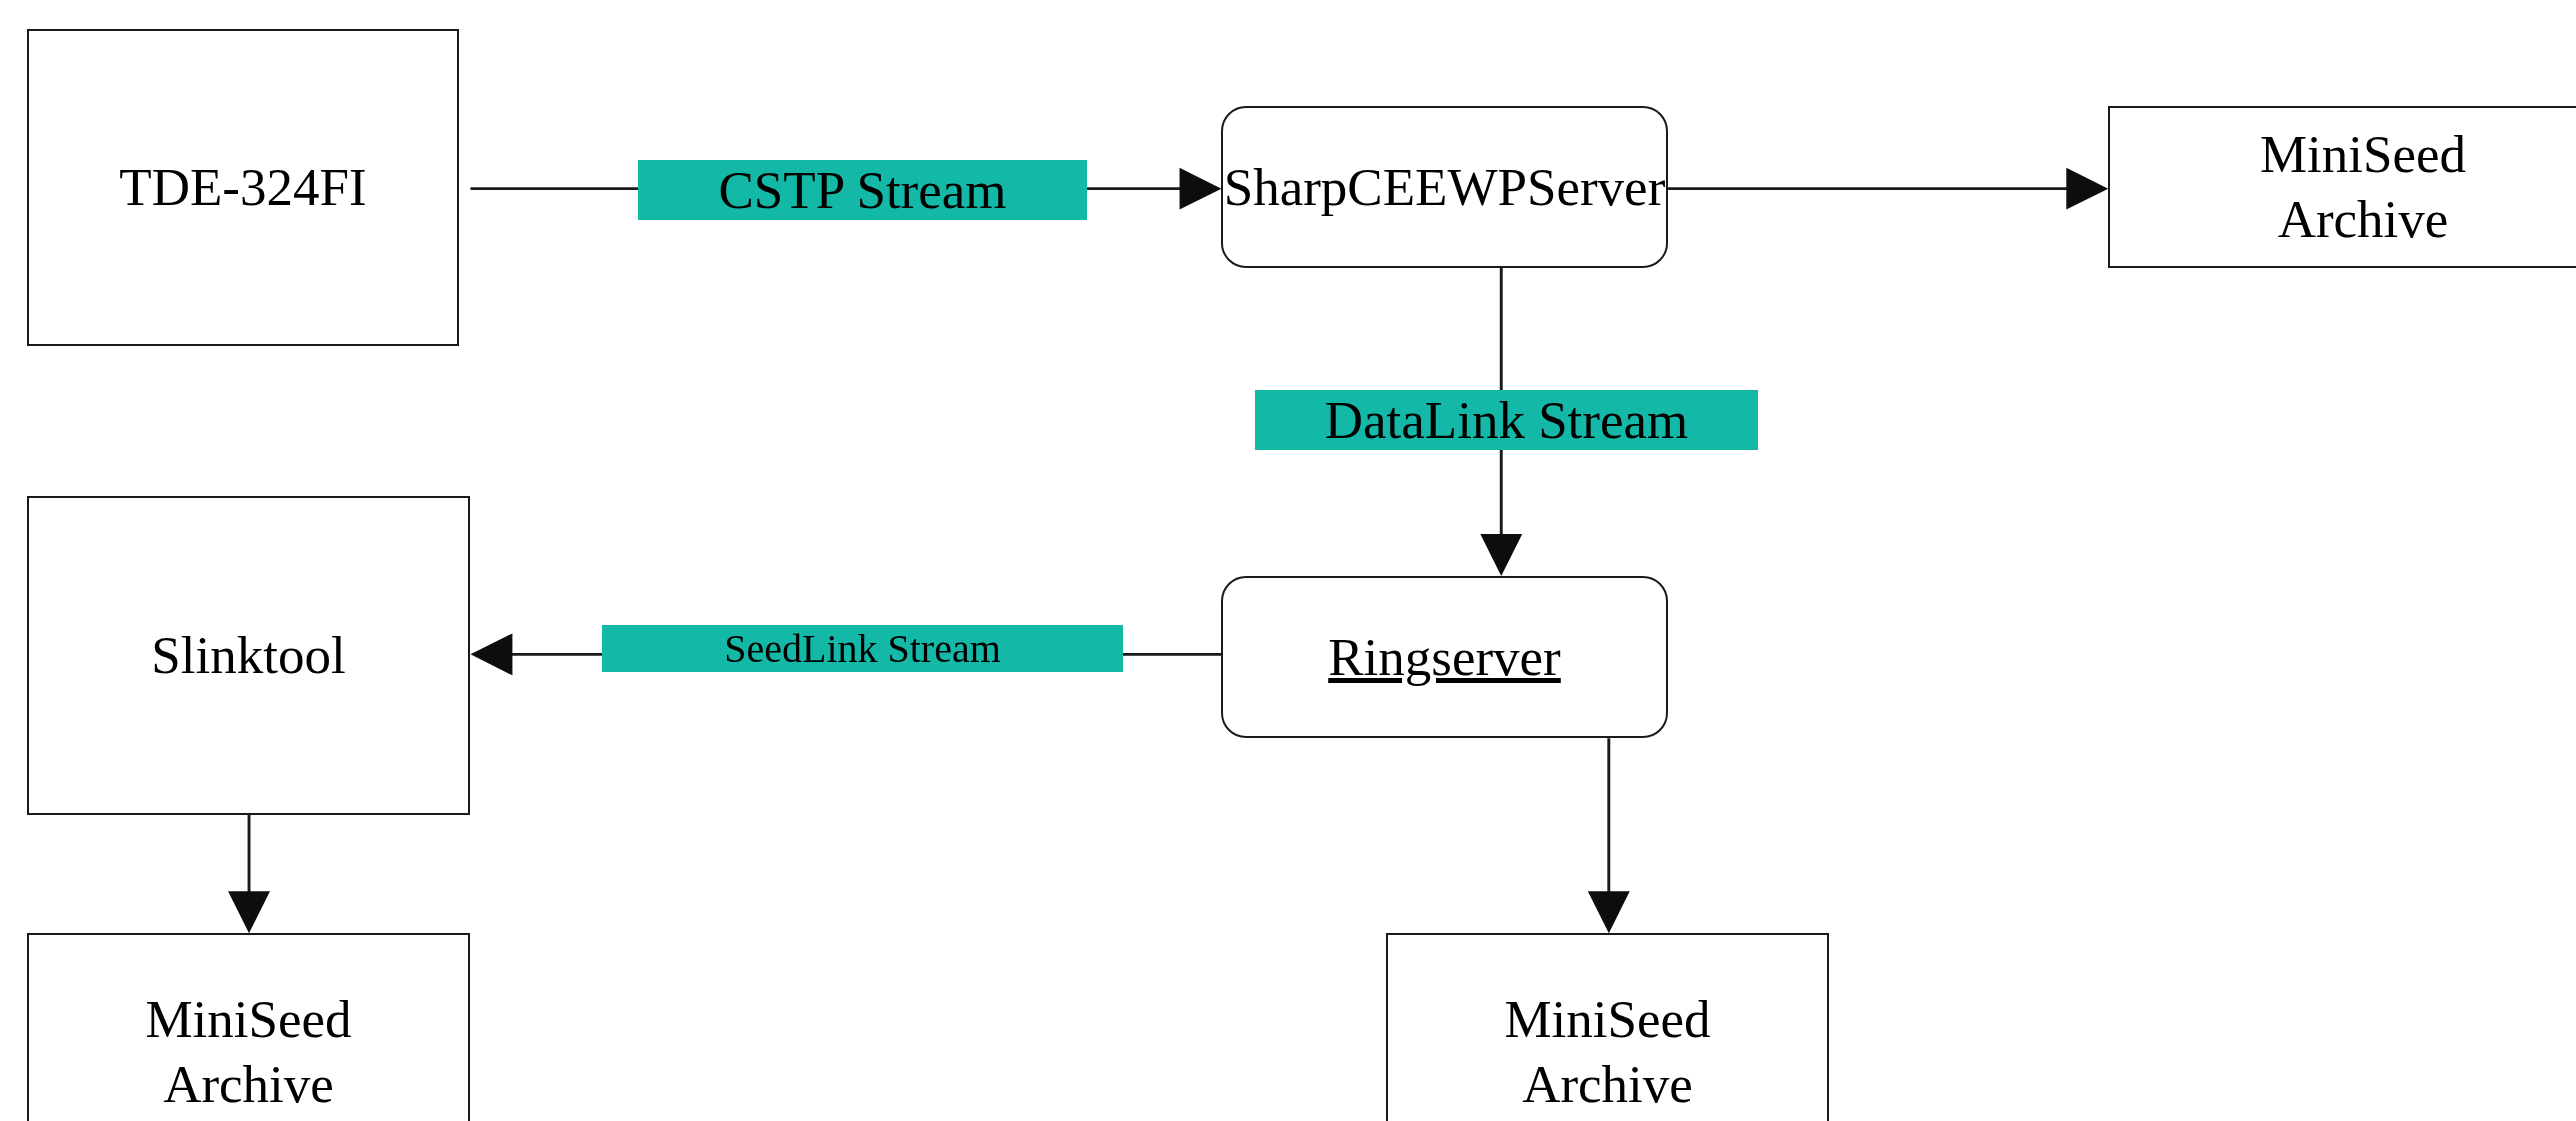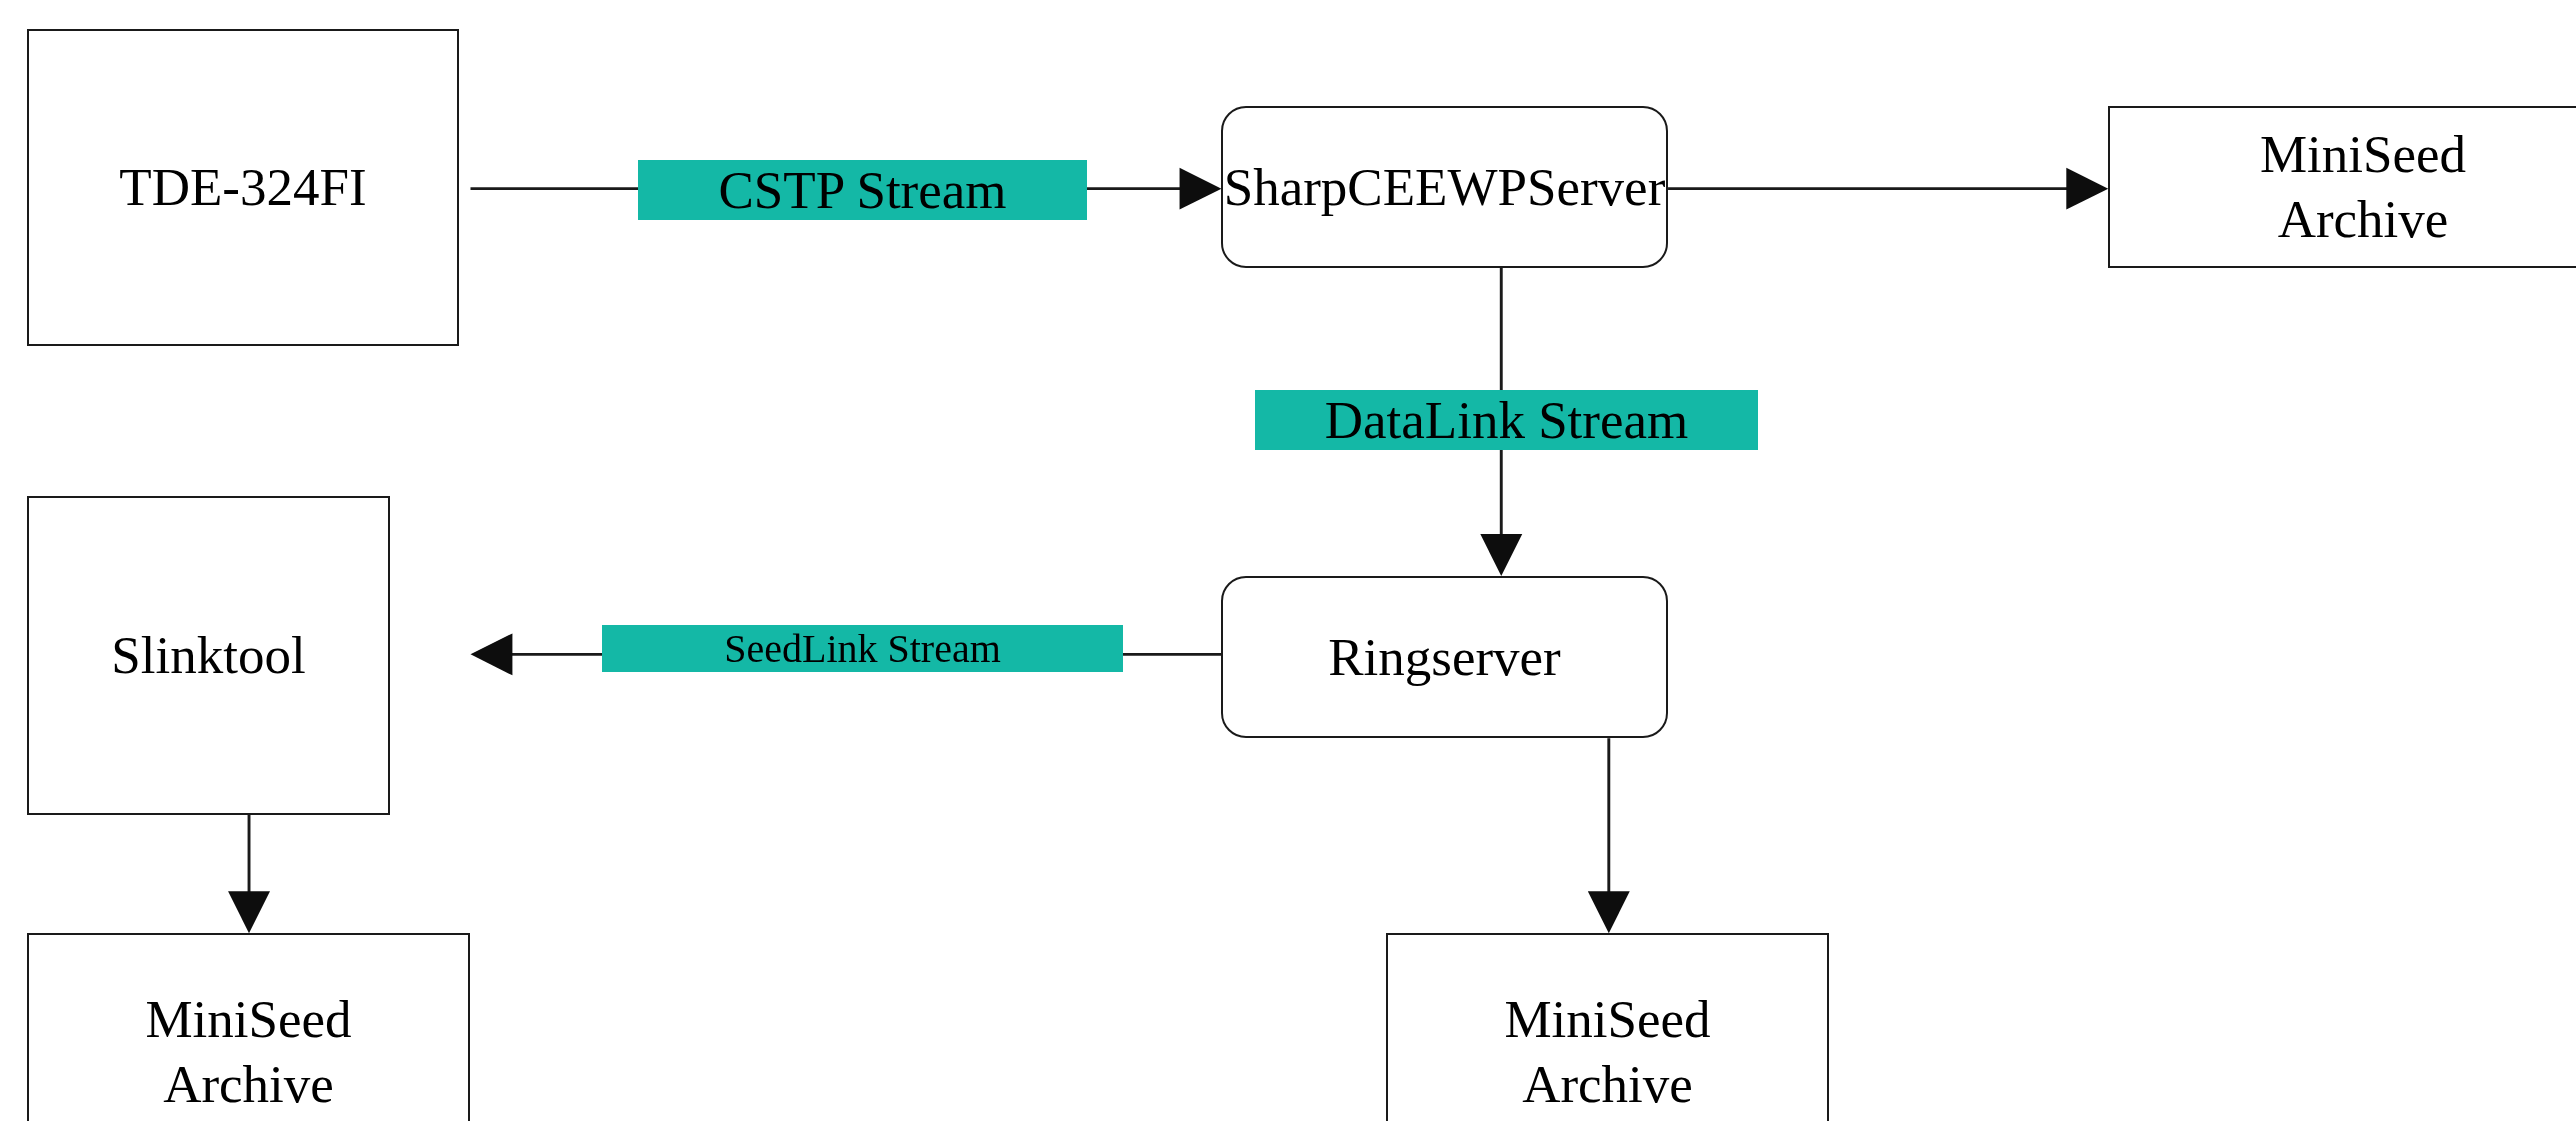--- a/index.html
+++ b/index.html
@@ -109,25 +109,25 @@
 
   <div class="node rounded" style="left:1221px; top:106px; width:447px; height:162px; font-size:53px;">
     <span class="label">SharpCEEWPServer</span>
   </div>
 
   <div class="node" style="left:2108px; top:106px; width:510px; height:162px; font-size:53px;">
     <span class="label">MiniSeed
 Archive</span>
   </div>
 
-  <div class="node rounded" style="left:1221px; top:576px; width:447px; height:162px; font-size:53px;">
+  <div class="node rounded" style="left:1221px; top:576px; width:447px; height:162px; font-size:53px;text-decoration:underline;">
     <span class="label">Ringserver</span>
   </div>
 
-  <div class="node" style="left:27px; top:496px; width:363px; height:319px; font-size:53px;">
+  <div class="node" style="left:27px; top:496px; width:443px; height:319px; font-size:53px;">
     <span class="label">Slinktool</span>
   </div>
 
   <div class="node" style="left:27px; top:933px; width:443px; height:237px; font-size:53px;">
     <span class="label">MiniSeed
 Archive</span>
   </div>
 
   <div class="node" style="left:1386px; top:933px; width:443px; height:237px; font-size:53px;">
     <span class="label">MiniSeed

